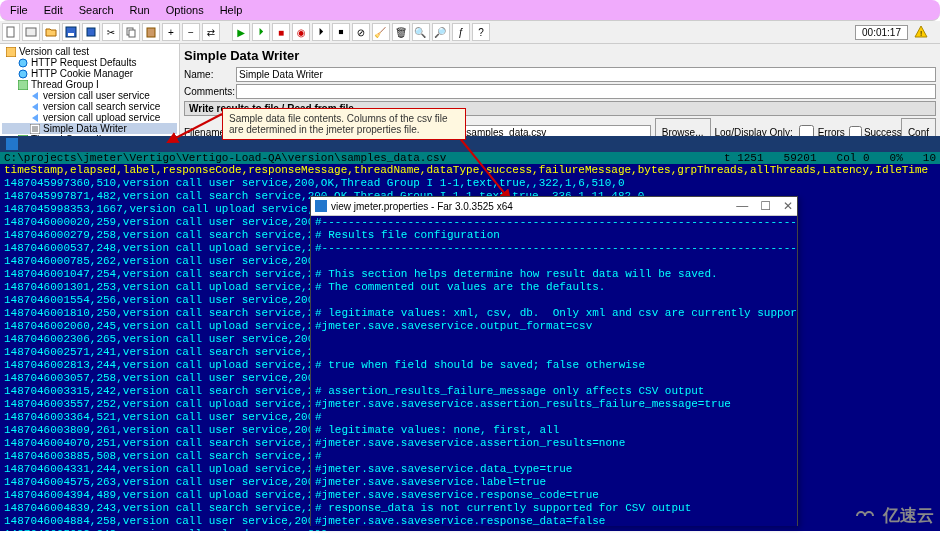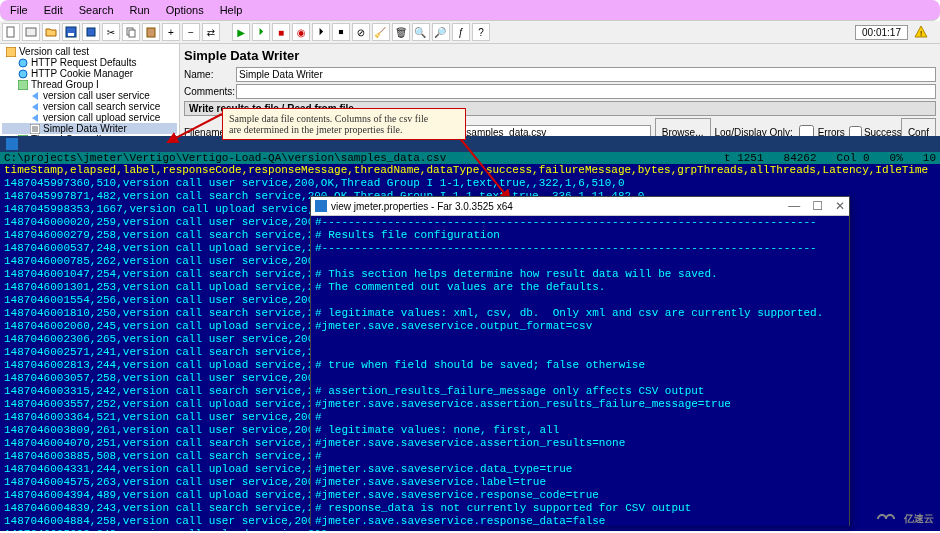--- a/index.html
+++ b/index.html
@@ -22,34 +22,34 @@
 .rpane h3 { font-size: 13px; font-weight: bold; margin-bottom: 4px; }
 .frow { display: flex; align-items: center; margin-bottom: 2px; gap: 4px; }
 .frow label { width: 48px; }
 .frow input { flex: 1; border: 1px solid #999; padding: 1px 2px; font-size: 10px; height: 15px; }
 .sect { background: #e0e0e0; border: 1px solid #999; padding: 1px 4px; font-size: 10px; font-weight: bold; margin-top: 2px; }
 .frow2 { display: flex; align-items: center; margin-top: 2px; gap: 4px; }
 .frow2 label { width: 48px; }
 .frow2 input { flex: 1; border: 1px solid #999; padding: 1px 2px; font-size: 10px; height: 15px; }
 .btn { border: 1px solid #999; background: #f0f0f0; padding: 8px 6px; font-size: 10px; cursor: pointer; }
 .cb { display: flex; align-items: center; gap: 2px; font-size: 10px; }
-.callout { position: absolute; border: 1px solid #c00; background: #fff8e0; padding: 4px 6px; font-size: 10px; color: #333; z-index: 50; font-family: Liberation Serif, serif; }
+.callout { position: absolute; border: 1px solid #c00; background: #fff8e0; padding: 4px 6px; font-size: 10px; color: #333; z-index: 50; }
 .arrow { position: absolute; z-index: 40; pointer-events: none; }
 .far-title { background: #1a3a6e; color: #fff; padding: 2px 6px; font-size: 10px; display: flex; align-items: center; gap: 4px; }
 .far-path { background: #008080; color: #000; padding: 0 4px; font-family: 'Courier New', monospace; font-size: 11px; display: flex; }
 .far-path .stats { margin-left: auto; display: flex; gap: 20px; }
 .far-body { background: #000080; color: #00ffff; font-family: 'Courier New', monospace; font-size: 11px; line-height: 13px; padding: 0 4px; white-space: pre; overflow: hidden; }
 .far-body .hdr { color: #ffff00; }
 .far1 { position: absolute; left: 0; top: 136px; right: 0; bottom: 0; }
 .far1 .far-body { height: calc(100% - 30px); }
-.far2 { position: absolute; left: 310px; top: 196px; width: 540px; height: 330px; border: 1px solid #444; box-shadow: 2px 2px 6px rgba(0,0,0,.3); z-index: 60; }
+.far2 { position: absolute; left: 310px; top: 196px; width: 488px; height: 330px; border: 1px solid #444; box-shadow: 2px 2px 6px rgba(0,0,0,.3); z-index: 60; }
 .far2 .winbar { background: #fff; border-bottom: 1px solid #ccc; display: flex; align-items: center; padding: 2px 4px; font-size: 10px; }
 .far2 .winbar .wctrl { margin-left: auto; display: flex; gap: 12px; color: #666; font-size: 12px; }
 .far2 .far-body { height: calc(100% - 18px); color: #00ffff; }
-.logo { position: absolute; right: 6px; bottom: 6px; z-index: 100; font-size: 10px; font-weight: bold; color: #888; display:flex; align-items:center; gap:4px; }
+.logo { position: absolute; right: 6px; bottom: 6px; z-index: 100; font-size: 17px; font-weight: bold; color: #888; display:flex; align-items:center; gap:4px; }
 </style>
 </head>
 <body>
 
 <div class="menubar">
   <span>File</span>
   <span>Edit</span>
   <span>Search</span>
   <span>Run</span>
   <span>Options</span>
@@ -239,21 +239,21 @@
 <div class="far1">
   <div class="far-title">
     <svg width="12" height="12">
         <rect width="12" height="12" fill="#27c"></rect>
       </svg>
   </div>
   <div class="far-path">
     <span>C:\projects\jmeter\Vertigo\Vertigo-Load-QA\version\samples_data.csv</span>
     <span class="stats">
       <span>t  1251</span>
-      <span>84262</span>
+      <span>59201</span>
       <span>Col 0</span>
       <span>0%</span>
       <span>10</span>
     </span>
   </div>
   <div class="far-body" id="far1-body"><span class="hdr">timeStamp,elapsed,label,responseCode,responseMessage,threadName,dataType,success,failureMessage,bytes,grpThreads,allThreads,Latency,IdleTime</span>
 1487045997360,510,version call user service,200,OK,Thread Group I 1-1,text,true,,322,1,6,510,0
 1487045997871,482,version call search service,200,OK,Thread Group I 1-1,text,true,,336,1,11,482,0
 1487045998353,1667,version call upload service,200
 1487046000020,259,version call user service,200,OK

